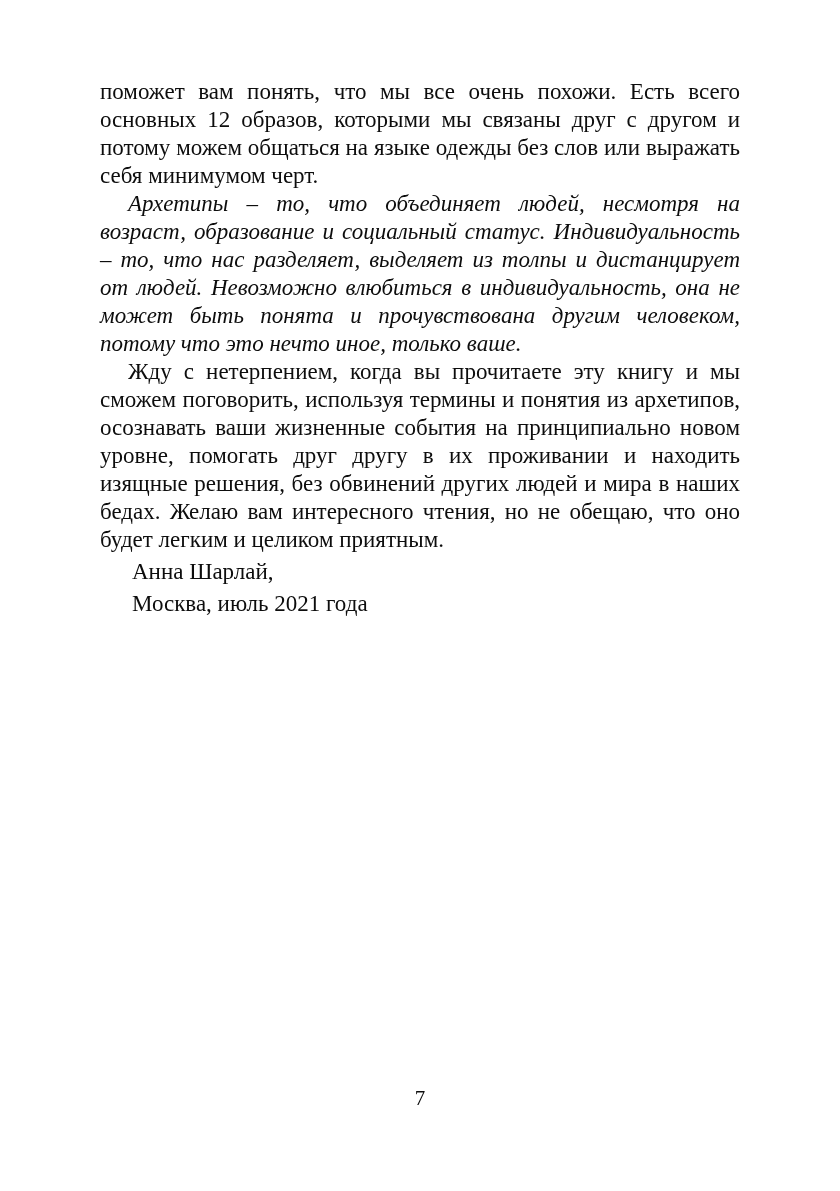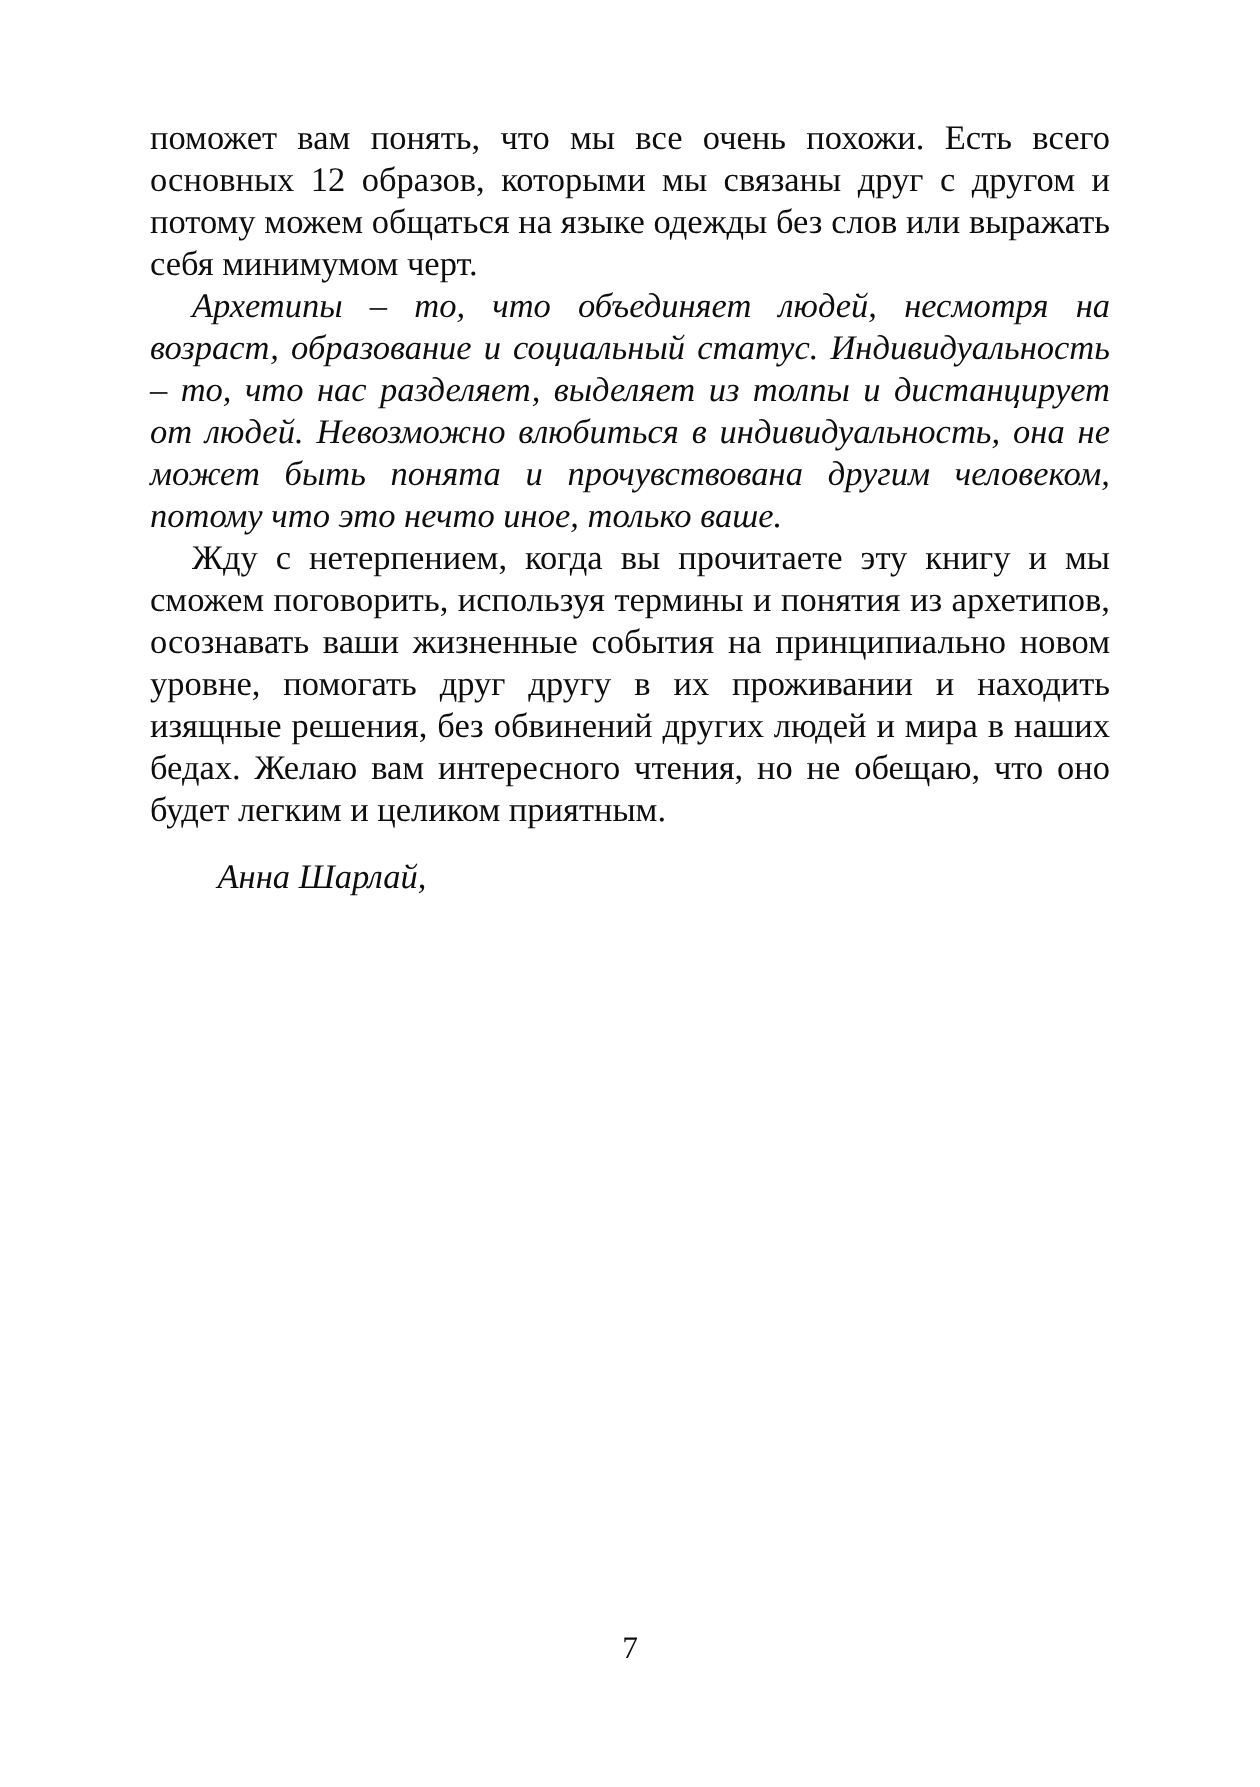--- a/index.html
+++ b/index.html
@@ -30,40 +30,40 @@
     text-indent: 28px;
   }
   .para.no-indent {
     text-indent: 0;
   }
   .para.italic {
     font-style: italic;
     font-family: Liberation Serif, serif;
   }
   .sig-line {
-    margin: 17px;
+    margin: 4px;
     text-align: left;
     text-indent: 28px;
-    font-style: italic;
   }
   .page-number {
     position: absolute;
     top: 1086px;
     left: 0;
     width: 100%;
     text-align: center;
     font-size: 21px;
     line-height: 24px;
   }
 </style>
 </head>
 <body>
 
 <div class="page">
   <div class="text-block">
     <p class="para no-indent">поможет вам понять, что мы все очень похожи. Есть всего основных 12 образов, которыми мы связаны друг с другом и потому можем общаться на языке одежды без слов или выражать себя минимумом черт.</p>
     <p class="para italic">Архетипы – то, что объединяет людей, несмотря на возраст, образование и социальный статус. Индивидуальность – то, что нас разделяет, выделяет из толпы и дистанцирует от людей. Невозможно влюбиться в индивидуальность, она не может быть понята и прочувствована другим человеком, потому что это нечто иное, только ваше.</p>
     <p class="para">Жду с нетерпением, когда вы прочитаете эту книгу и мы сможем поговорить, используя термины и понятия из архетипов, осознавать ваши жизненные события на принципиально новом уровне, помогать друг другу в их проживании и находить изящные решения, без обвинений других людей и мира в наших бедах. Желаю вам интересного чтения, но не обещаю, что оно будет легким и целиком приятным.</p>
     <p class="sig-line">Анна Шарлай,</p>
+    <p class="sig-line">Москва, июль 2021 года</p>
   </div>
 
   <div class="page-number">7</div>
 </div>
 
 </body></html>

